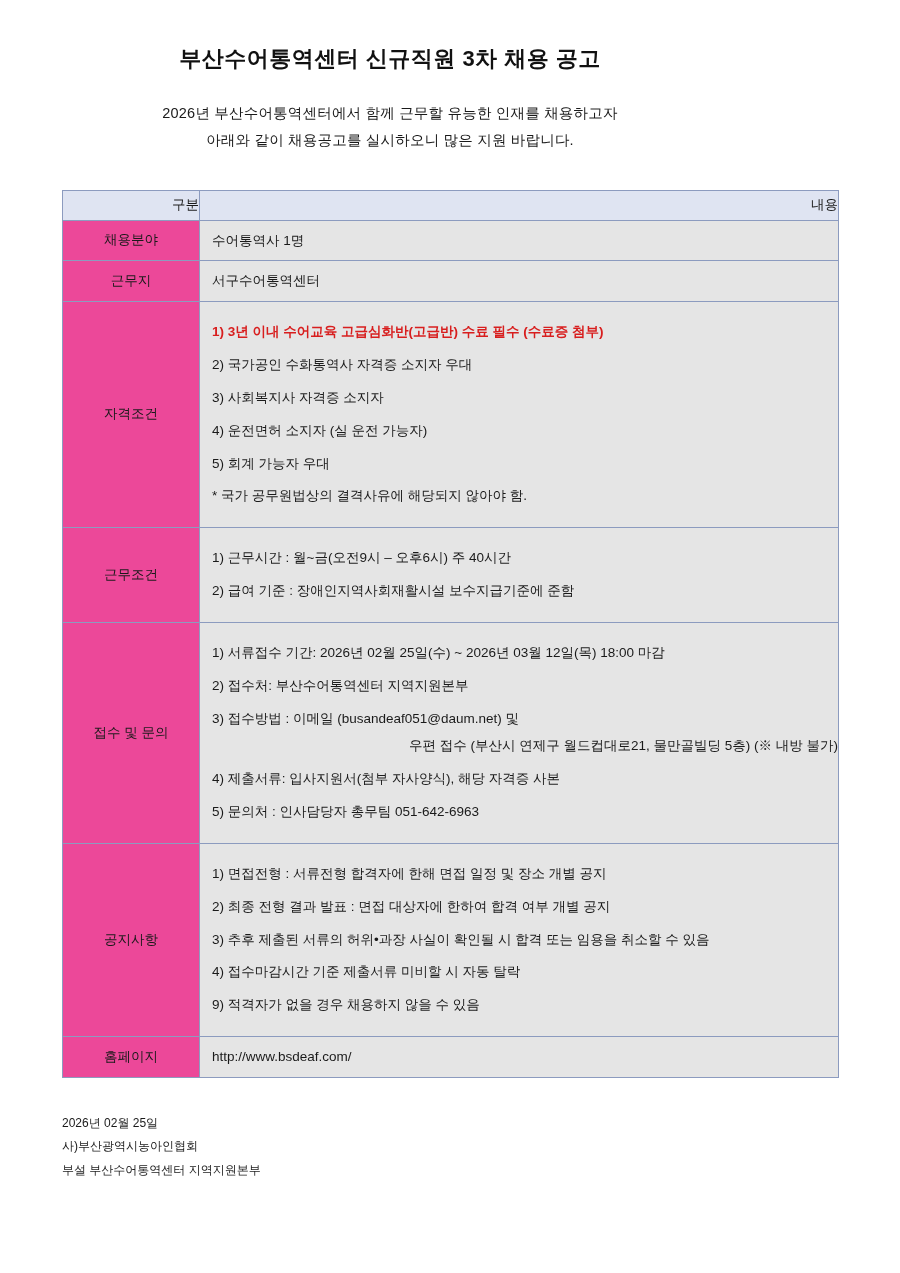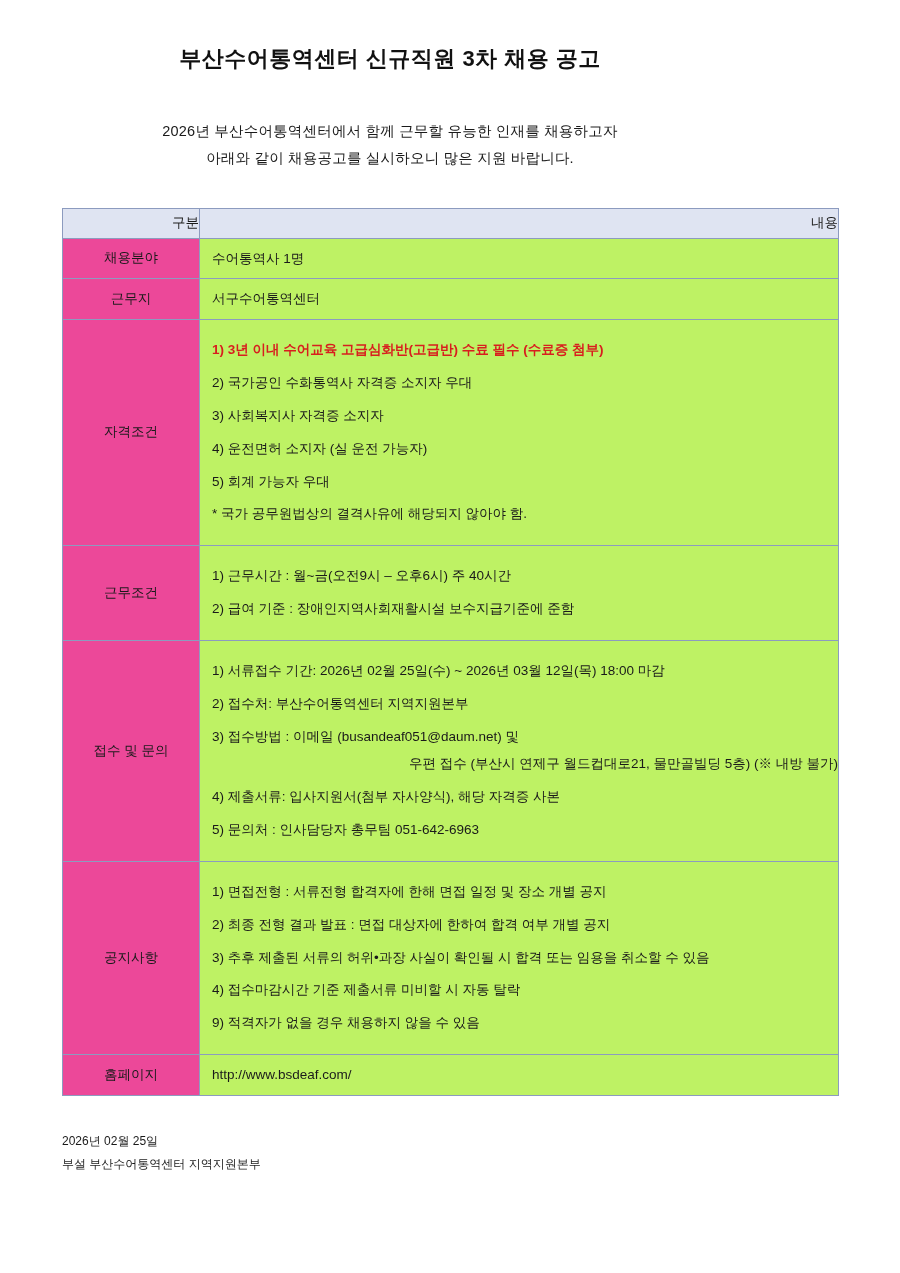--- a/index.html
+++ b/index.html
@@ -26,21 +26,21 @@
     text-align: center;
     font-size: 22px;
     font-weight: bold;
     letter-spacing: 0.5px;
     margin-top: 12px;
     margin-bottom: 0;
     color: #111;
   }
   .intro {
     text-align: center;
-    margin-top: 44px;
+    margin-top: 26px;
     font-size: 14.5px;
     line-height: 1.85;
     color: #1a1a1a;
   }
   .intro div {
     letter-spacing: 0.2px;
   }
   table.notice {
     margin-top: 36px;
     border-collapse: collapse;
@@ -64,21 +64,21 @@
   }
   td.label {
     background: #ec4899;
     text-align: center;
     font-size: 13.5px;
     padding: 6px 2px;
     color: #1a1a1a;
     line-height: 1.5;
   }
   td.body {
-    background: #bef264;
+    background: #e5e5e5;
     padding: 7px 0 7px 12px;
     font-size: 13.5px;
     line-height: 1.6;
   }
   td.body.tall {
     padding-top: 14px;
     padding-bottom: 14px;
   }
   .line {
     margin: 0 0 0 0;
@@ -197,16 +197,17 @@
         <td class="label">홈페이지</td>
         <td class="body">
           <div class="single link">http://www.bsdeaf.com/</div>
         </td>
       </tr>
     </tbody>
   </table>
 
   <div class="footer">
     <div>2026년 02월 25일</div>
+    <div>사)부산광역시농아인협회</div>
     <div>부설 부산수어통역센터 지역지원본부</div>
   </div>
 
 </div>
 
 </body></html>

